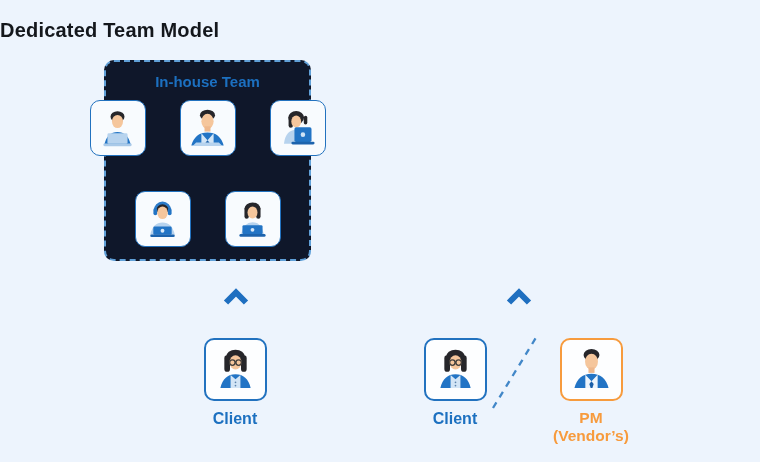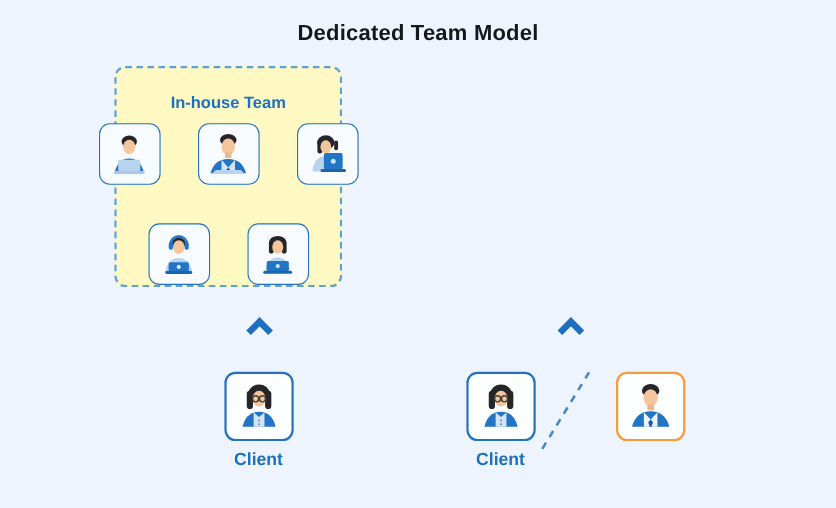--- a/index.html
+++ b/index.html
@@ -3,29 +3,28 @@
 <meta charset="utf-8">
 <style>
   html,body{margin:0;padding:0;}
   .stage{
     position:relative;width:760px;height:462px;
     background:#edf4fd;overflow:hidden;
     font-family:"Liberation Sans",sans-serif;
   }
   .title{
     position:absolute;top:19px;left:0;width:100%;
-    text-align:center;font-size:20px;font-weight:700;
+    font-size:20px;font-weight:700;
     color:#14171c;letter-spacing:.2px;margin:0;
   }
   .team-box{
     position:absolute;top:60px;width:207px;height:201px;
-    background:#fef9c3;border:2px dashed #60a0d8;border-radius:10px;
+    background:#0f172a;border:2px dashed #60a0d8;border-radius:10px;
     box-sizing:border-box;display:flex;flex-direction:column;align-items:center;
     padding-top:11px;
-    justify-content:flex-end;
   }
   #team-0{left:104px}
   #team-1{left:394px}
   .team-label{font-size:15px;font-weight:700;color:#1c70c0;}
   .row{display:flex;gap:34px;}
   .row-top{margin-top:10px;}
   .row-bottom{margin-top:35px;}
   .member-card{
     width:56px;height:56px;background:#f8fbfe;
     border:1.5px solid #2272bf;border-radius:10px;box-sizing:border-box;
@@ -213,15 +212,19 @@
         <line x1="7" y1="77" x2="51" y2="5" stroke="#4287c8" stroke-width="2.3" stroke-dasharray="6.5 6"></line>
       </svg>
   </div>
 
   <div class="figure-group" id="pm-group">
     <div class="figure-card pm-card">
       <svg viewBox="0 0 56 56">
           <use href="#sym-pm-man-suit"></use>
         </svg>
     </div>
+    <div class="pm-label">
+      <div>PM</div>
+      <div>(Vendor’s)</div>
+    </div>
   </div>
 
 </div>
 
 </body></html>

